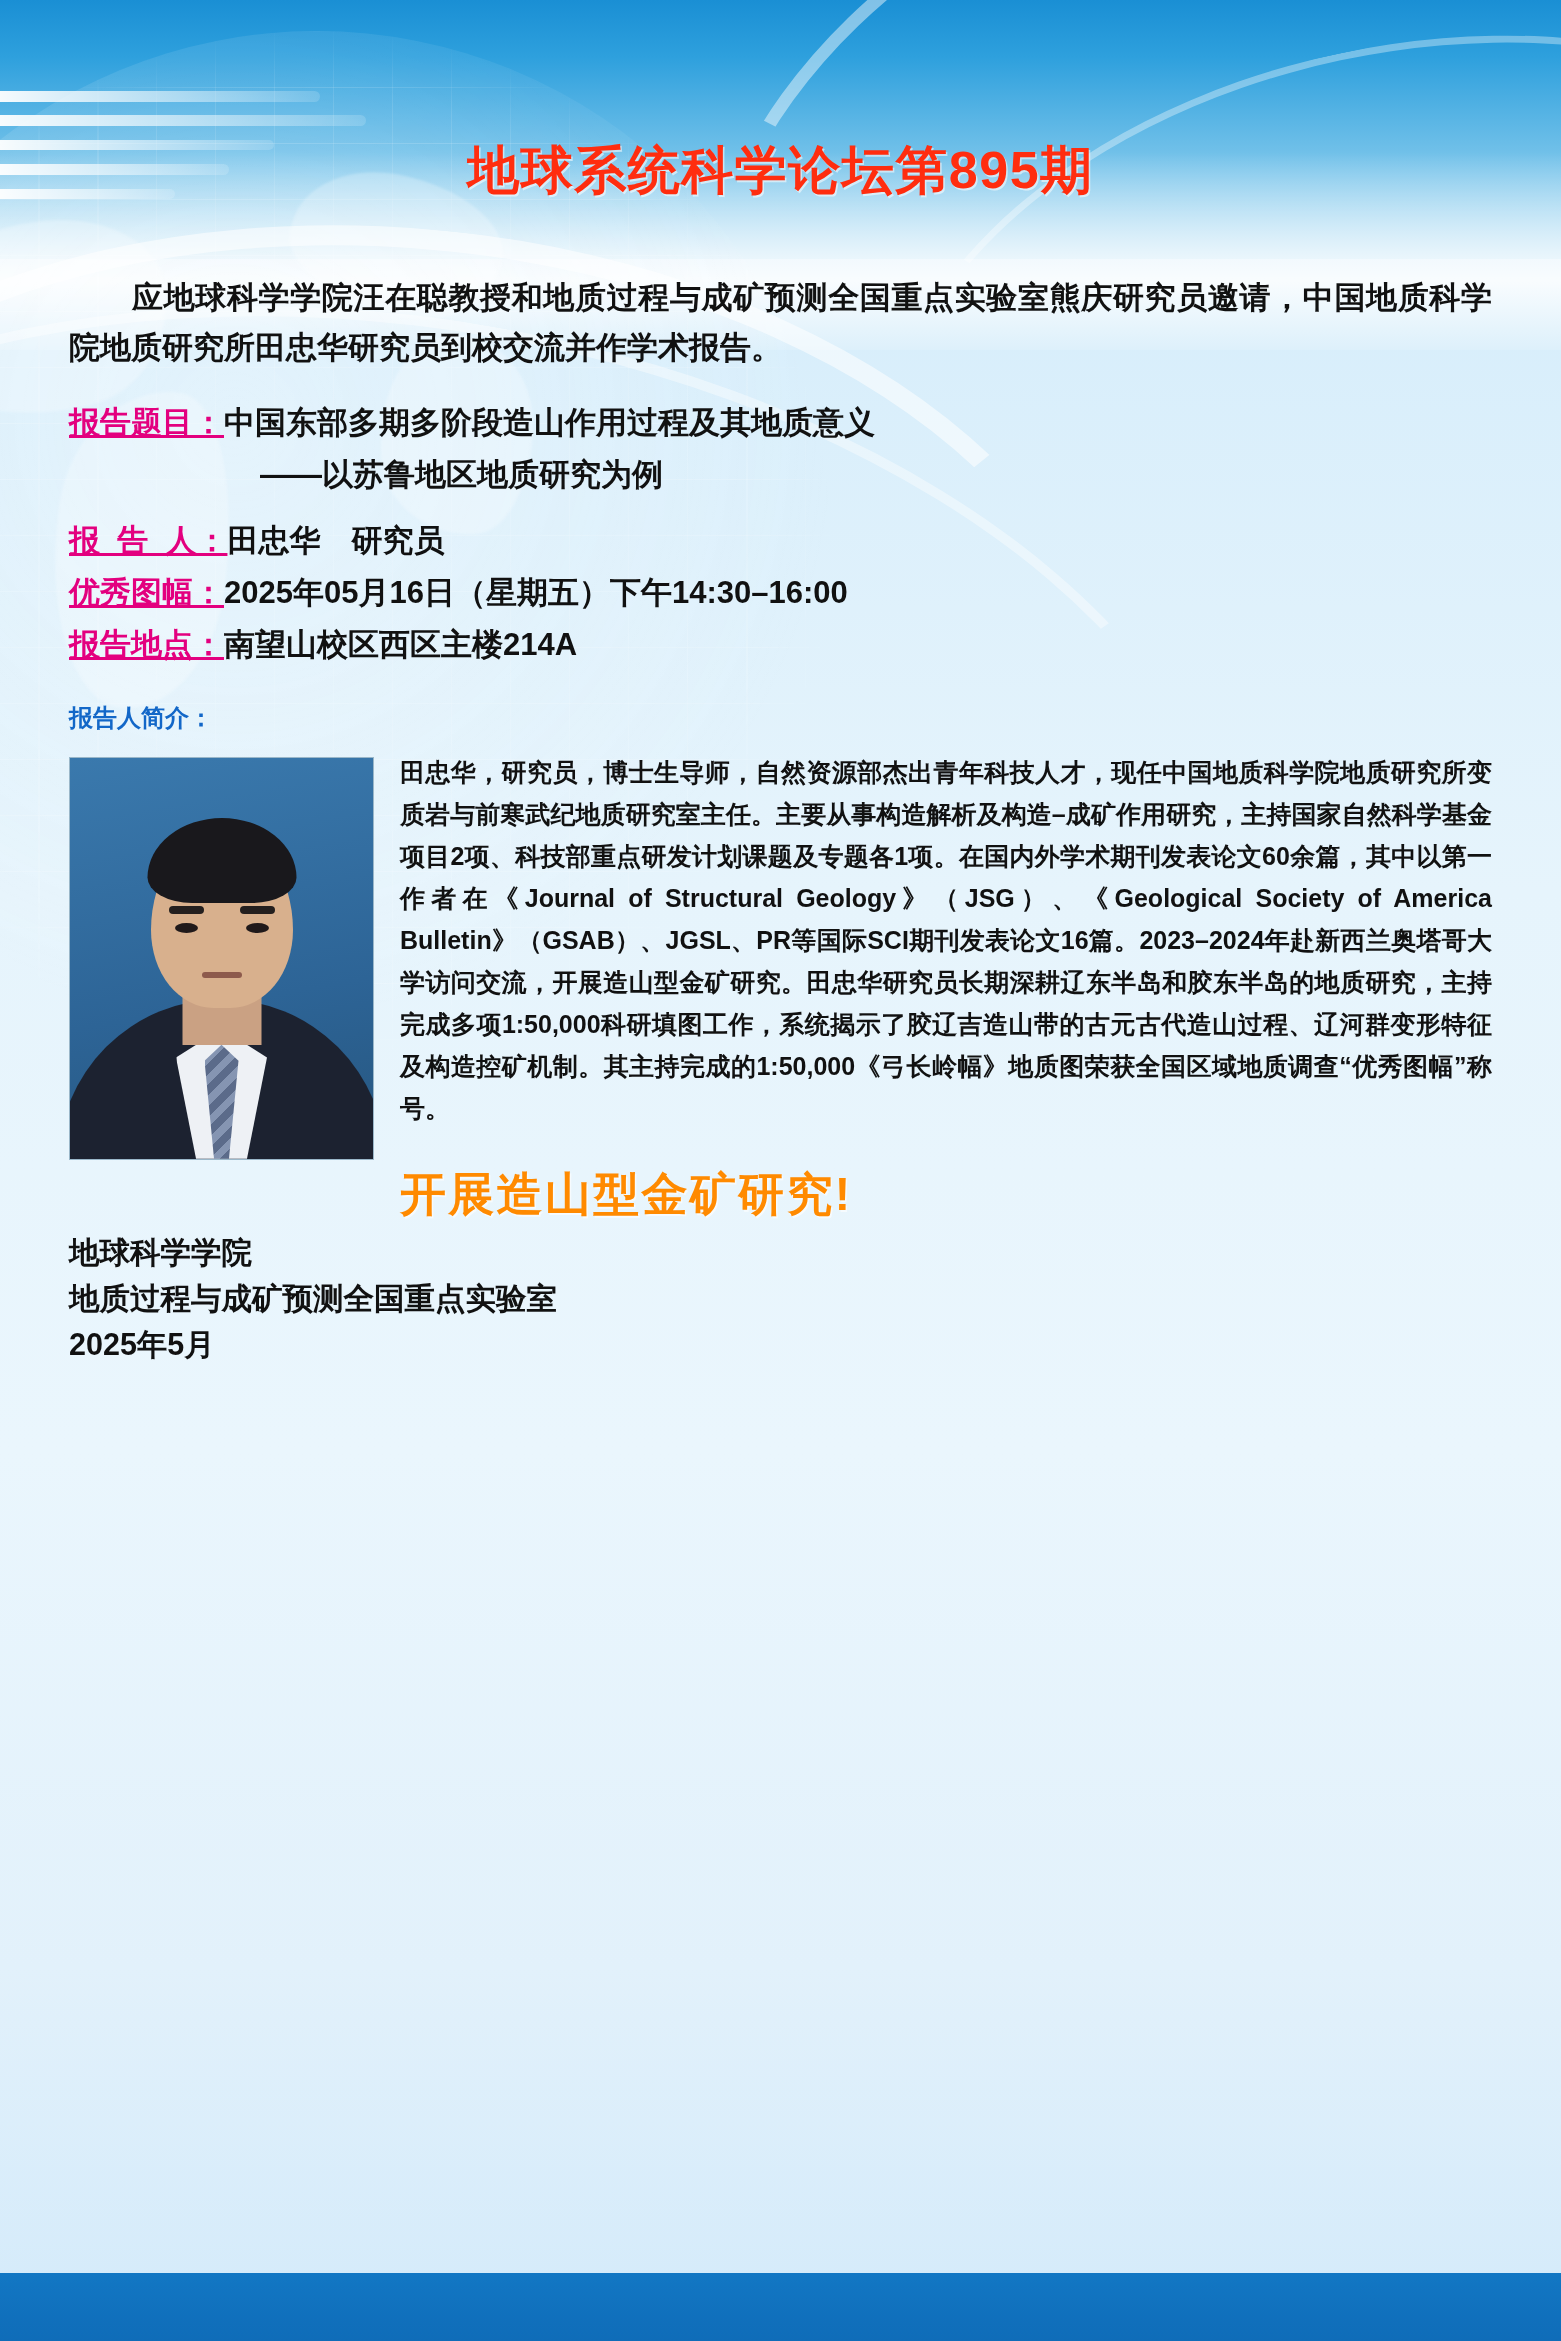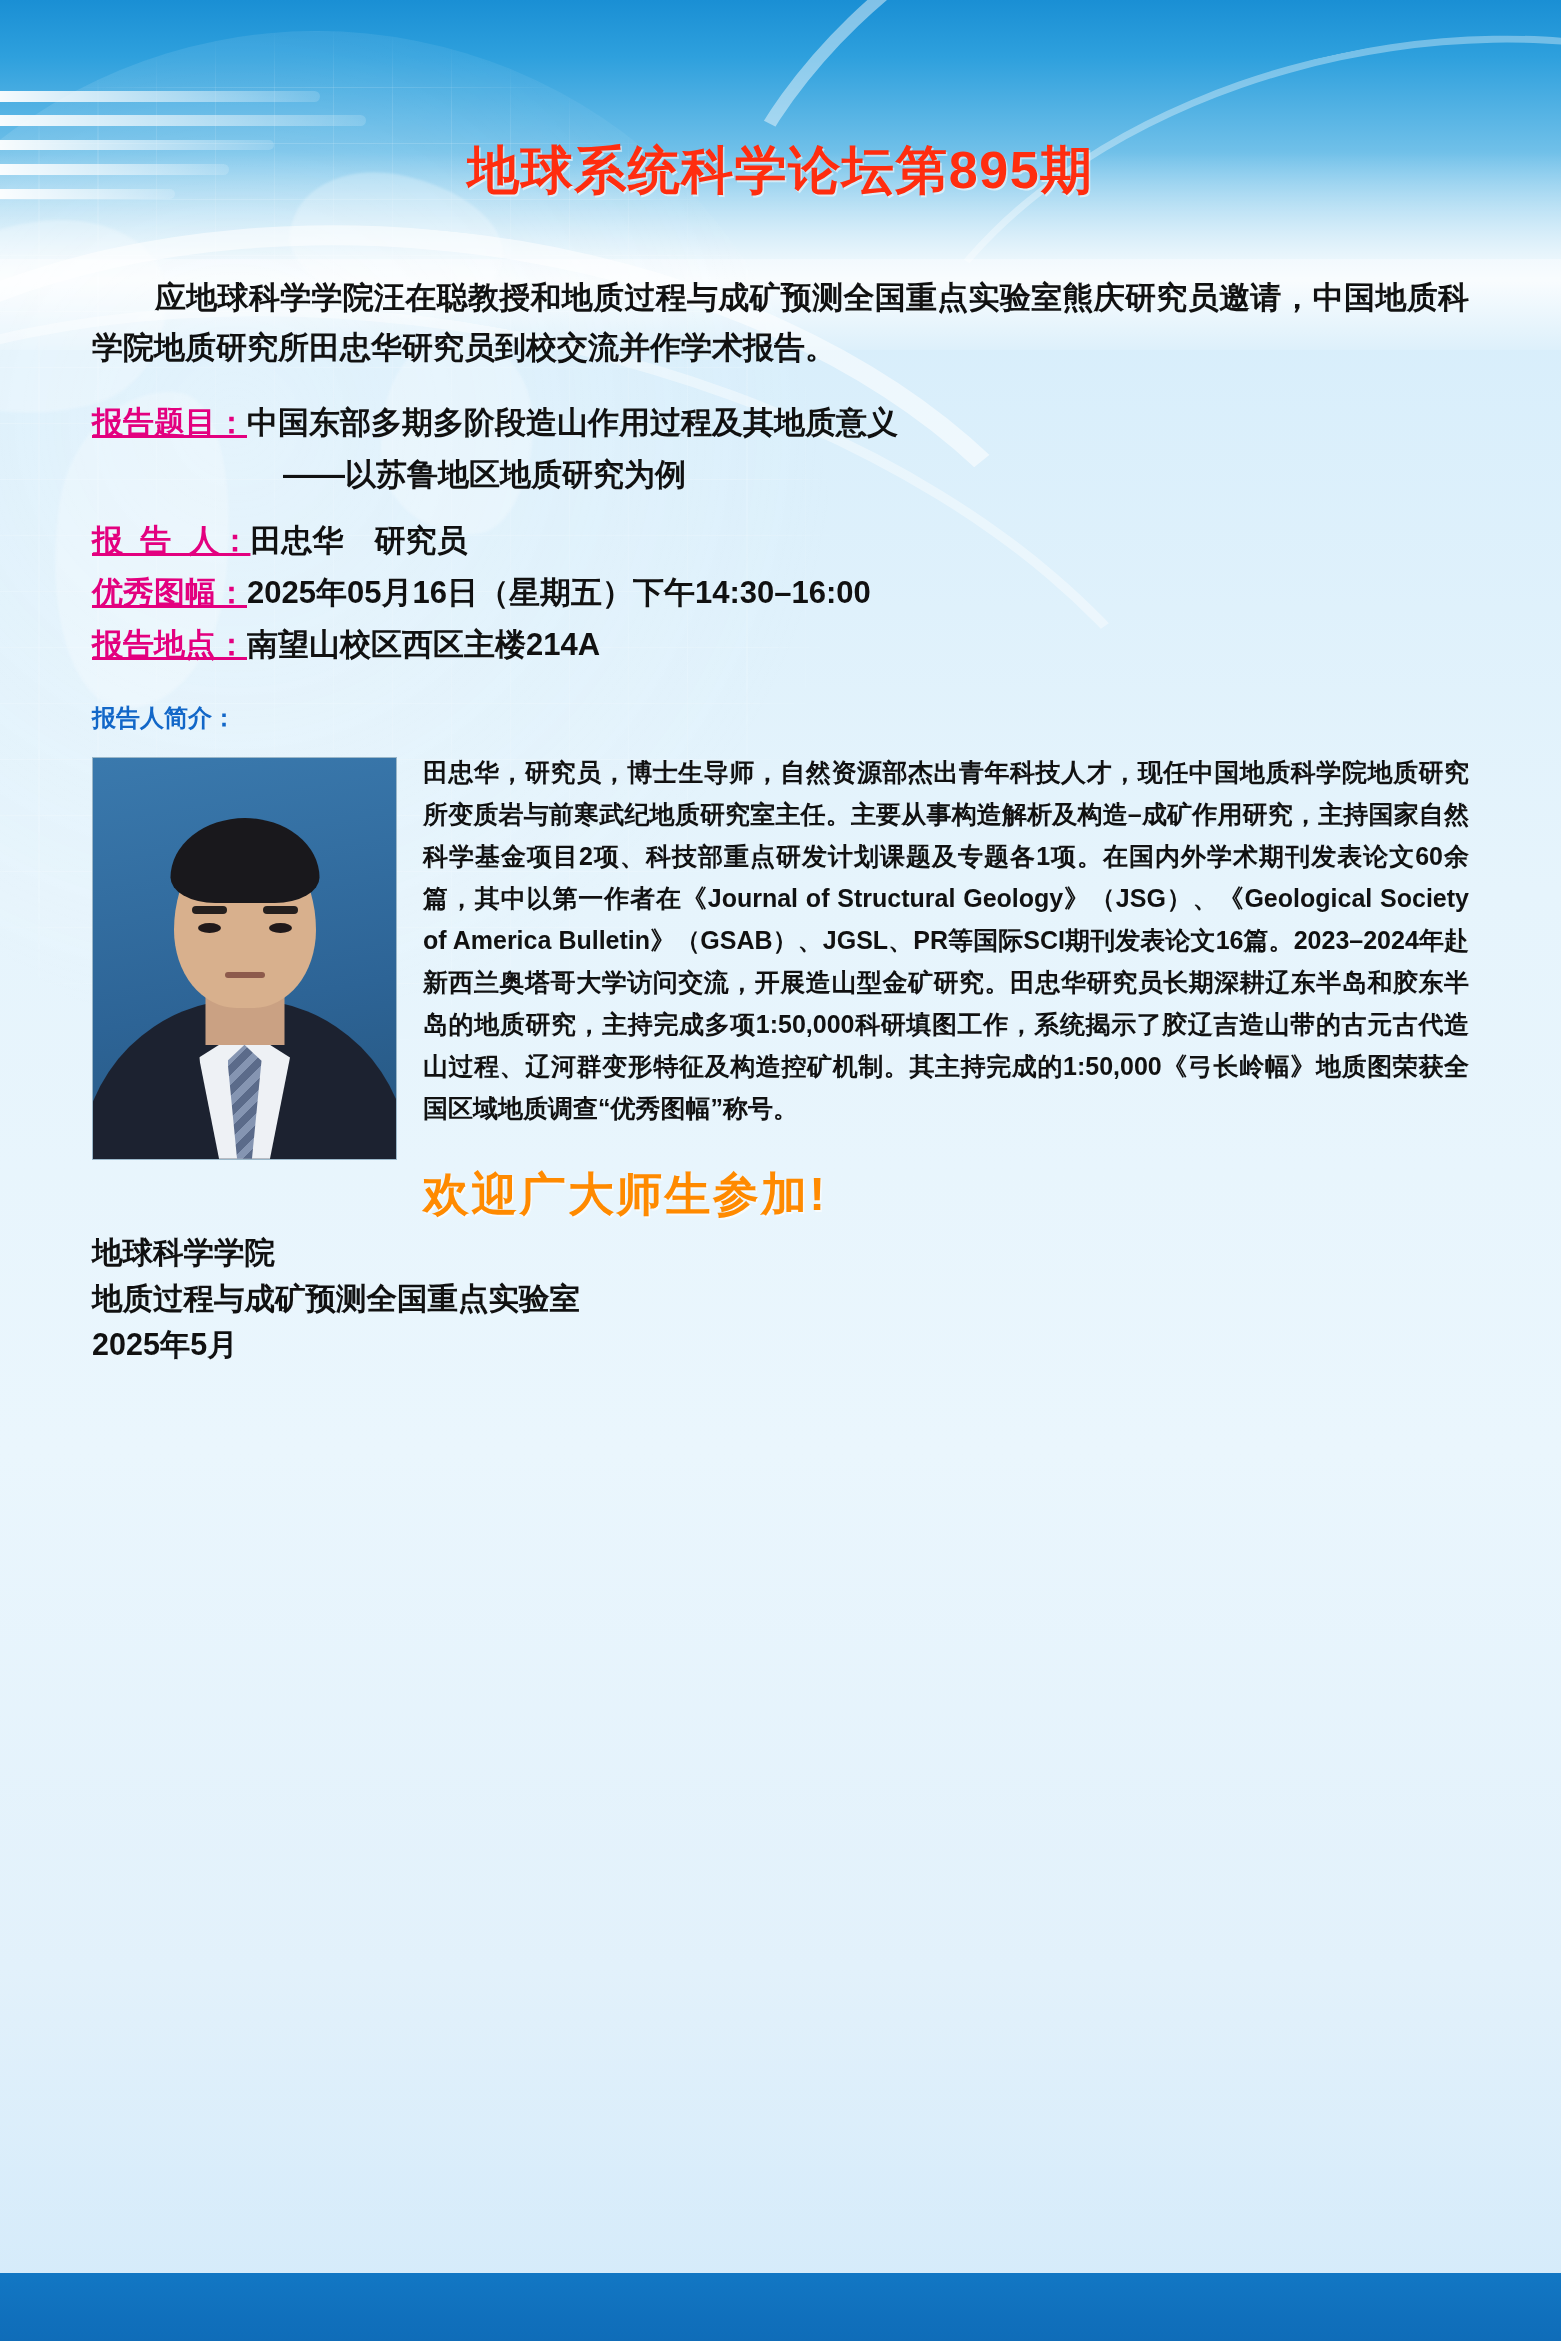--- a/index.html
+++ b/index.html
@@ -97,21 +97,21 @@
     position: absolute;
     left: 0; right: 0; bottom: 0;
     height: 69px;
     background: linear-gradient(to bottom, #1277c4 0%, #0f6cb8 100%);
   }
 
   
   .content {
     position: absolute;
     inset: 0;
-    padding: 0 92px;
+    padding: 0 69px;
   }
 
   .title {
     margin-top: 136px;
     text-align: center;
     font-size: 52px;
     font-weight: bold;
     color: #ff2d0f;
     letter-spacing: 1.5px;
     text-shadow: 1.5px 1.5px 0 rgba(255,255,255,0.55);
@@ -313,21 +313,21 @@
         <div class="hair"></div>
         <div class="brow-l"></div>
         <div class="brow-r"></div>
         <div class="eye-l"></div>
         <div class="eye-r"></div>
         <div class="mouth"></div>
       </div>
       <span>田忠华，研究员，博士生导师，自然资源部杰出青年科技人才，现任中国地质科学院地质研究所变质岩与前寒武纪地质研究室主任。主要从事构造解析及构造–成矿作用研究，主持国家自然科学基金项目2项、科技部重点研发计划课题及专题各1项。在国内外学术期刊发表论文60余篇，其中以第一作者在《Journal of Structural Geology》（JSG）、《Geological Society of America Bulletin》（GSAB）、JGSL、PR等国际SCI期刊发表论文16篇。2023–2024年赴新西兰奥塔哥大学访问交流，开展造山型金矿研究。田忠华研究员长期深耕辽东半岛和胶东半岛的地质研究，主持完成多项1:50,000科研填图工作，系统揭示了胶辽吉造山带的古元古代造山过程、辽河群变形特征及构造控矿机制。其主持完成的1:50,000《弓长岭幅》地质图荣获全国区域地质调查“优秀图幅”称号。</span>
     </div>
 
-    <div class="welcome">欢迎广大师生参加!</div>
+    <div class="welcome">开展造山型金矿研究!</div>
 
     <div class="signature">
       <div>地球科学学院</div>
       <div>地质过程与成矿预测全国重点实验室</div>
       <div>2025年5月</div>
     </div>
 
   </div>
 
   <div class="bottom-band"></div>

